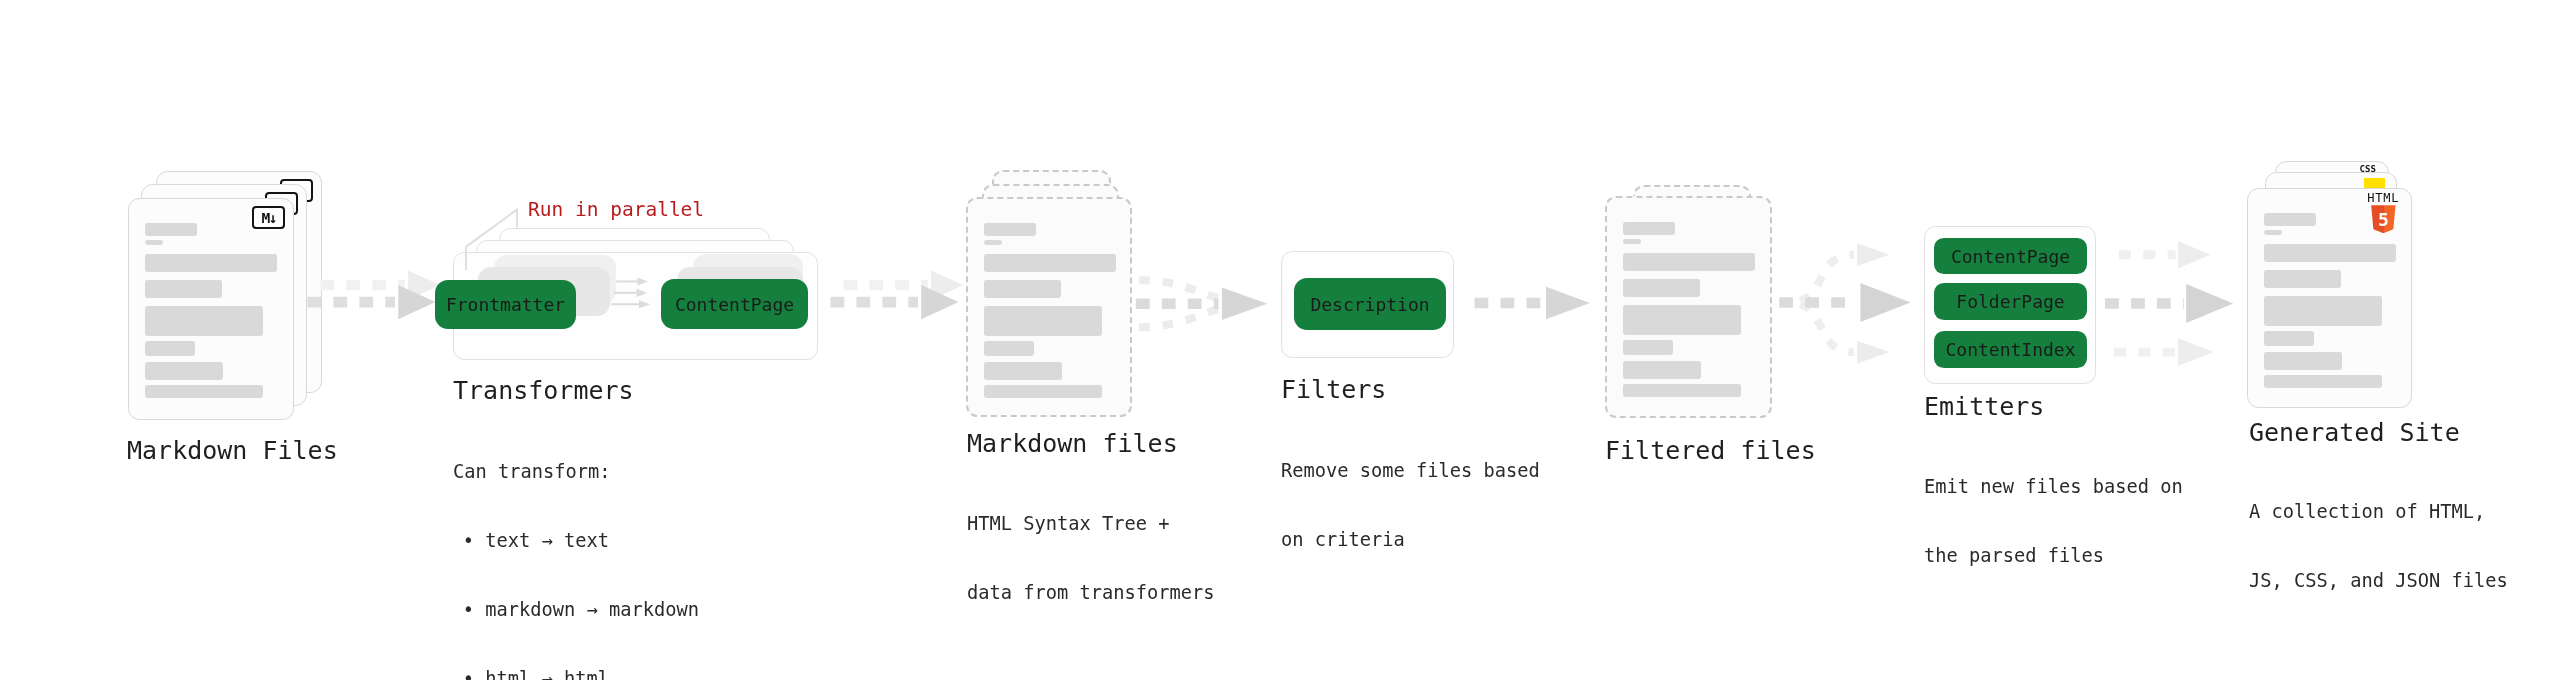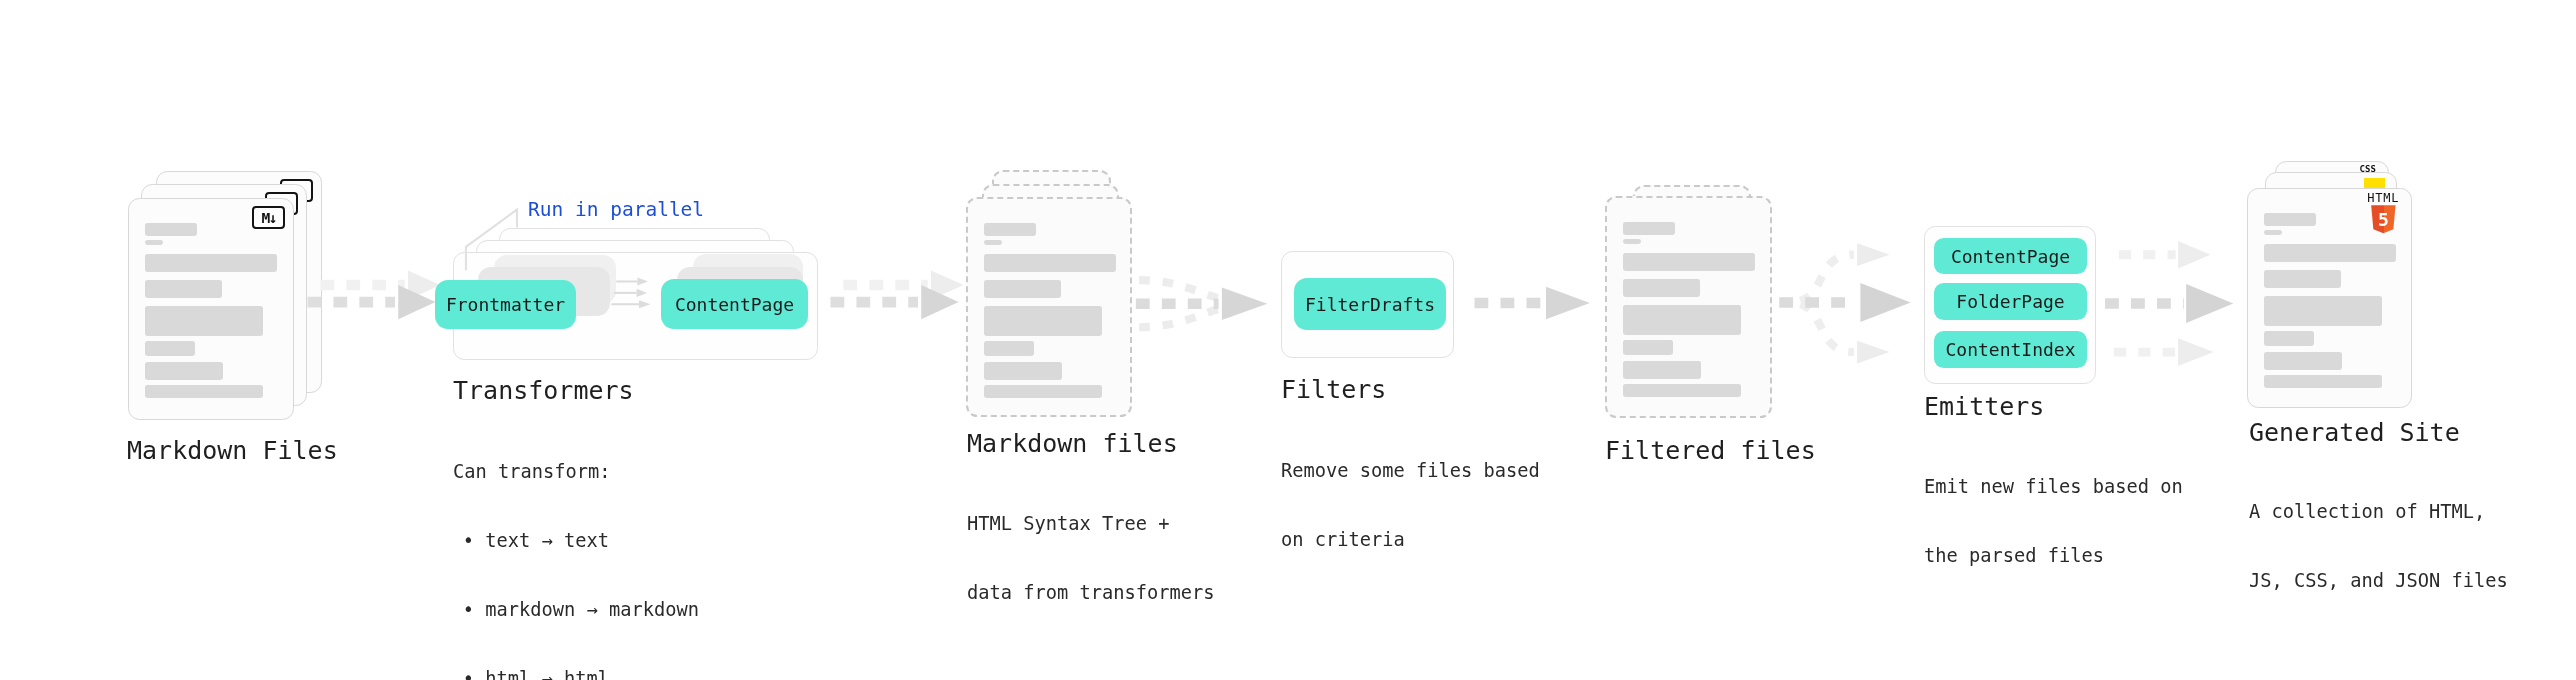--- a/index.html
+++ b/index.html
@@ -25,31 +25,31 @@
   .html5 { position:absolute; right:11.4px; top:4.9px; width:32.5px; text-align:center; }
   .html5-word { font-size:12px; font-weight:normal; letter-spacing:0.8px; color:#111; line-height:9.8px; }
   .html5-shield { width:24.4px; height:28px; margin:1.6px auto 0;
                   background:linear-gradient(90deg,#e44d26 52%,#f16529 52%);
                   clip-path:polygon(0 0,100% 0,91% 86%,50% 100%,9% 86%);
                   display:flex; align-items:center; justify-content:center;
                   color:#fff; font-weight:bold; font-size:18px; }
 
   
   .frame { position:absolute; background:#fefefe; border:1.6px solid #e1e1e1; border-radius:11.4px; }
-  .node { position:absolute; background:#5eead4; border-radius:13px;
+  .node { position:absolute; background:#15803d; border-radius:13px;
           display:flex; align-items:center; justify-content:center;
           font-size:18px; color:#1b1b1b; white-space:pre; }
   .node.ghost1 { background:#e7e7e7; color:transparent; }
   .node.ghost2 { background:#f0f0f0; color:transparent; }
 
   
   .label { position:absolute; font-size:25px; color:#1f1f1f; white-space:pre; }
   .desc  { position:absolute; font-size:18.7px; line-height:23px; color:#2a2a2a; white-space:pre; }
   .desc .indent { padding-left:9.8px; }
-  .annotation { position:absolute; font-size:19.5px; color:#1d4ed8; white-space:pre; }
+  .annotation { position:absolute; font-size:19.5px; color:#b91c1c; white-space:pre; }
 
   .svgarrow { position:absolute; overflow:visible; }
 </style>
 </head>
 <body>
 
 <div class="canvas">
 
   <div>
     <div class="doc" style="left:156px;top:171px;width:166px;height:222px">
@@ -154,21 +154,21 @@
 
   <svg class="svgarrow" style="left:1131px;top:272px" width="146" height="69" viewBox="0 0 180 85">
     <path d="M 10,10 C 60,10 82,26 120,36" fill="none" stroke="#ececec" stroke-width="10" stroke-dasharray="13 16"></path>
     <path d="M 10,68 C 60,68 82,52 120,42" fill="none" stroke="#ececec" stroke-width="10" stroke-dasharray="13 16"></path>
     <line x1="6" y1="39" x2="108" y2="39" stroke="#dbdbdb" stroke-width="13" stroke-dasharray="17 15"></line>
     <polygon points="112,19 168,39 112,59" fill="#d6d6d6"></polygon>
   </svg>
 
   <div>
     <div class="frame" style="left:1281px;top:251px;width:173px;height:107px"></div>
-    <div class="node" style="left:1294px;top:278px;width:152px;height:52px">FilterDrafts</div>
+    <div class="node" style="left:1294px;top:278px;width:152px;height:52px">Description</div>
     <div class="label" style="left:1281px;top:375px">Filters</div>
     <div class="desc" style="left:1281px;top:413px">
       <div>Remove some files based</div>
       <div>on criteria</div>
     </div>
   </div>
 
   <svg class="svgarrow" style="left:1468px;top:280px" width="130" height="46" viewBox="0 0 160 56">
     <line x1="8" y1="28" x2="92" y2="28" stroke="#dbdbdb" stroke-width="13" stroke-dasharray="17 15"></line>
     <polygon points="96,8 150,28 96,48" fill="#d6d6d6"></polygon>

